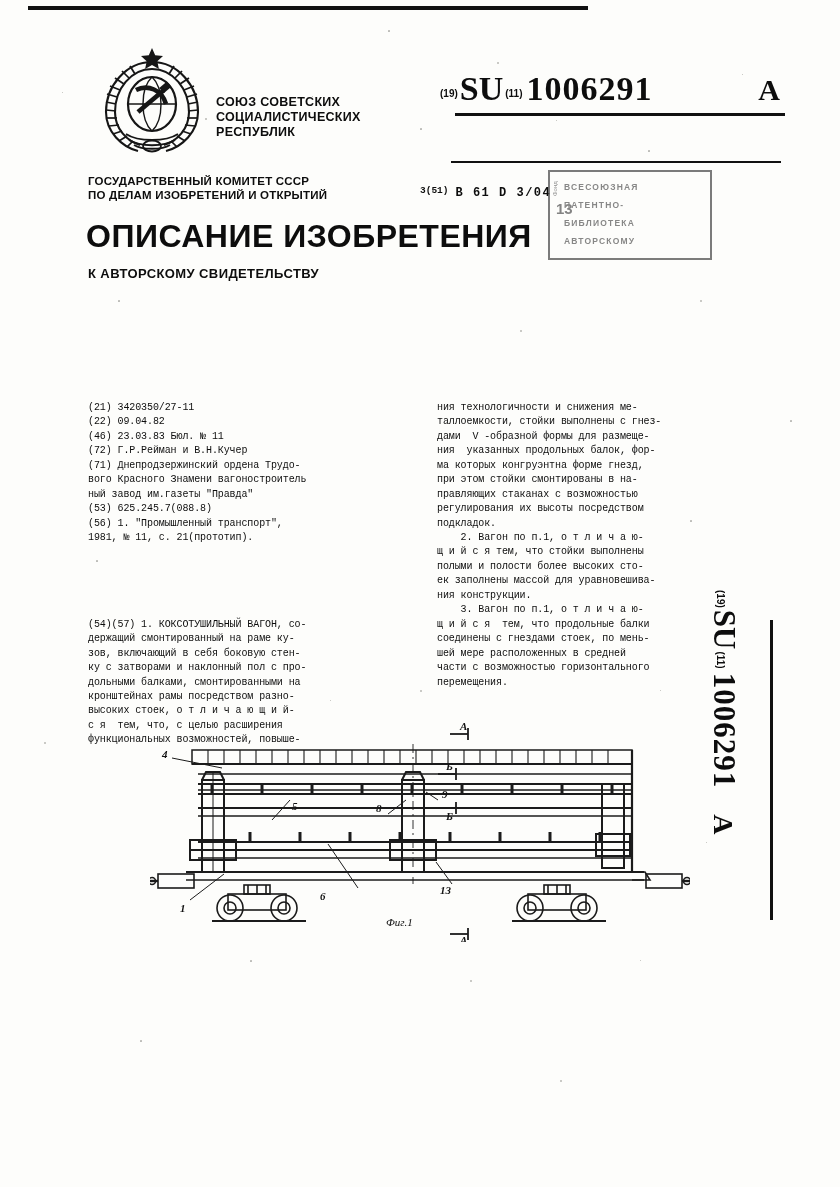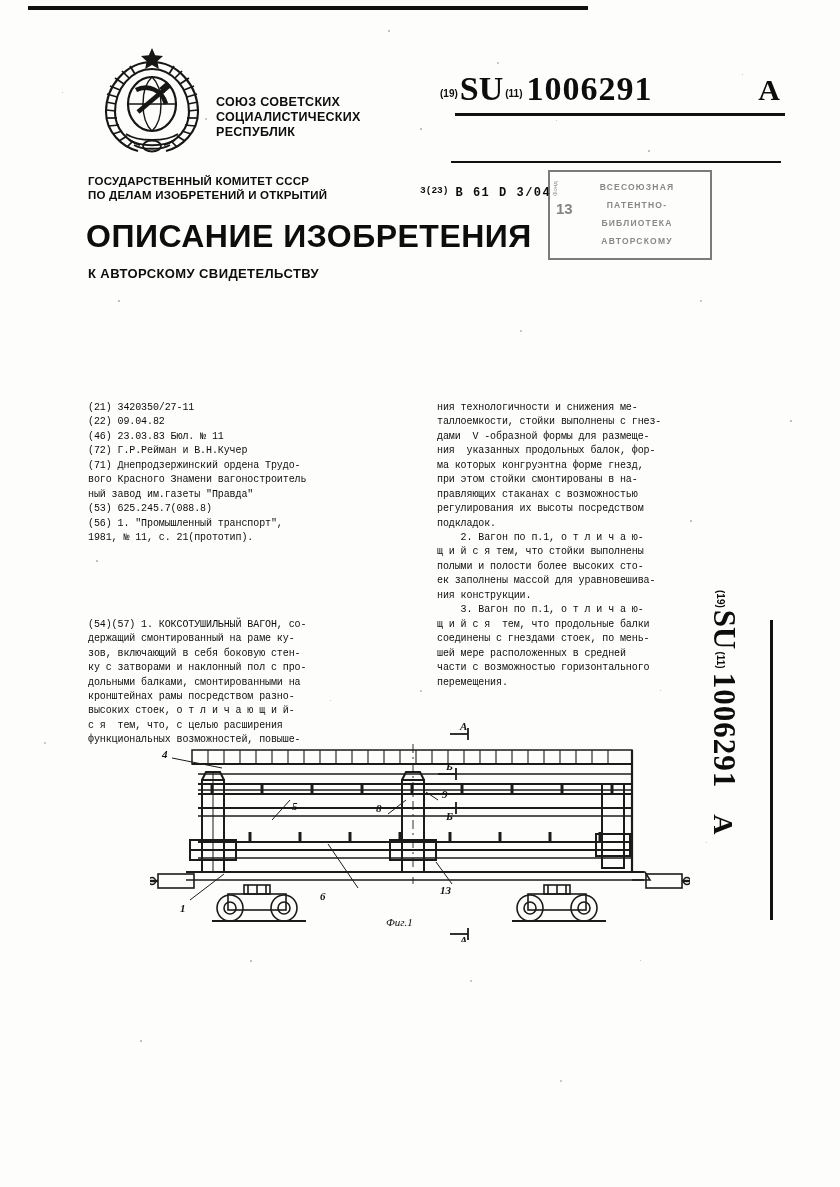--- a/index.html
+++ b/index.html
@@ -137,21 +137,21 @@
     position: absolute;
     left: 548px; top: 170px;
     width: 160px; height: 86px;
     border: 2px solid #4a4a4a;
     opacity: 0.72;
   }
   .stamp-text {
     position: absolute;
     left: 14px; top: 6px;
     width: 146px;
-    text-align: center;
+    text-align: left;
     font-size: 8.5px;
     font-weight: bold;
     line-height: 18px;
     letter-spacing: 1.2px;
     color: #5a5a5a;
   }
   .stamp-num {
     position: absolute;
     left: 6px; top: 28px;
     font-size: 15px;
@@ -304,21 +304,21 @@
   <div class="code-row">
     <span class="sub">(19)</span>
     <span class="su">SU</span>
     <span class="sub">(11)</span>
     <span class="num">1006291</span>
     <span class="kind">A</span>
   </div>
   <div class="code-underline"></div>
 
   <div class="ipc-row">
-    <span class="sub">3(23)</span>
+    <span class="sub">3(51)</span>
     <span class="ipc">B 61 D 3/04</span>
   </div>
   <div class="ipc-underline"></div>
 
   <div class="stamp">
     <div class="stamp-side">Фонд</div>
     <div class="stamp-num">13</div>
     <div class="stamp-text">
       <div>ВСЕСОЮЗНАЯ</div>
       <div>ПАТЕНТНО-</div>

